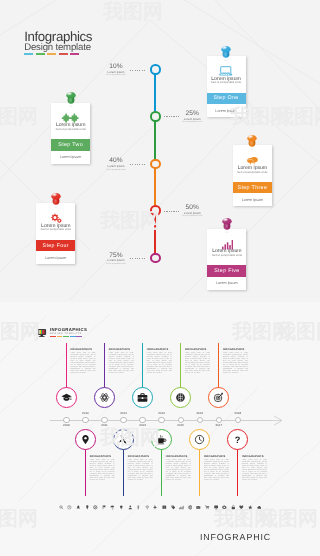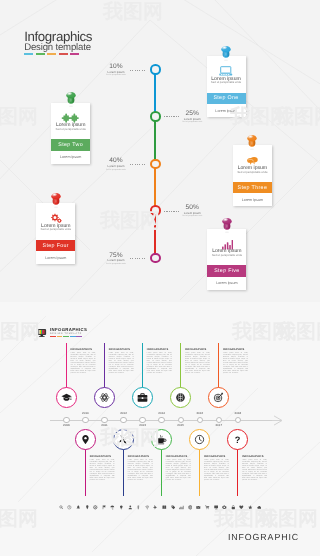--- a/index.html
+++ b/index.html
@@ -636,21 +636,21 @@
           <span style="display:block;"><svg width="4.6" height="4.6" viewBox="0 0 24 24">
               <path d="M12 21.4 C4 15.6 1.6 11.6 1.6 8.2 A5.4 5.4 0 0 1 12 6 A5.4 5.4 0 0 1 22.4 8.2 C22.4 11.6 20 15.6 12 21.4Z" fill="#4f4f4f"></path>
             </svg></span>
           <span style="display:block;"><svg width="4.6" height="4.6" viewBox="0 0 24 24">
               <path d="M12 1.6 L15.2 8.6 L22.8 9.4 L17.2 14.6 L18.8 22 L12 18.2 L5.2 22 L6.8 14.6 L1.2 9.4 L8.8 8.6Z" fill="#4f4f4f"></path>
             </svg></span>
           <span style="display:block;"><svg width="4.6" height="4.6" viewBox="0 0 24 24">
               <path d="M6.4 19.6a5 5 0 0 1-.4-9.96 6.6 6.6 0 0 1 12.7 1.56 4.2 4.2 0 0 1-.7 8.4z" fill="#4f4f4f"></path>
             </svg></span>
         </div>
-        <div class="bot-label" style="left:200px;top:230px;margin-left:28px;">INFOGRAPHIC</div>
+        <div class="bot-label" style="left:200px;top:230px;">INFOGRAPHIC</div>
       </div>
   </div>
 
   <div id="wm-layer">
       <div class="wm" style="left:103px;top:1px;font-size:20px;">我图网</div>
       <div class="wm" style="left:-22px;top:106px;font-size:20px;">我图网</div>
       <div class="wm" style="left:230px;top:106px;font-size:20px;">我图网</div>
       <div class="wm" style="left:274px;top:106px;font-size:20px;">我图网</div>
       <div class="wm" style="left:100px;top:210px;font-size:20px;">我图网</div>
       <div class="wm" style="left:-20px;top:321px;font-size:20px;">我图网</div>

